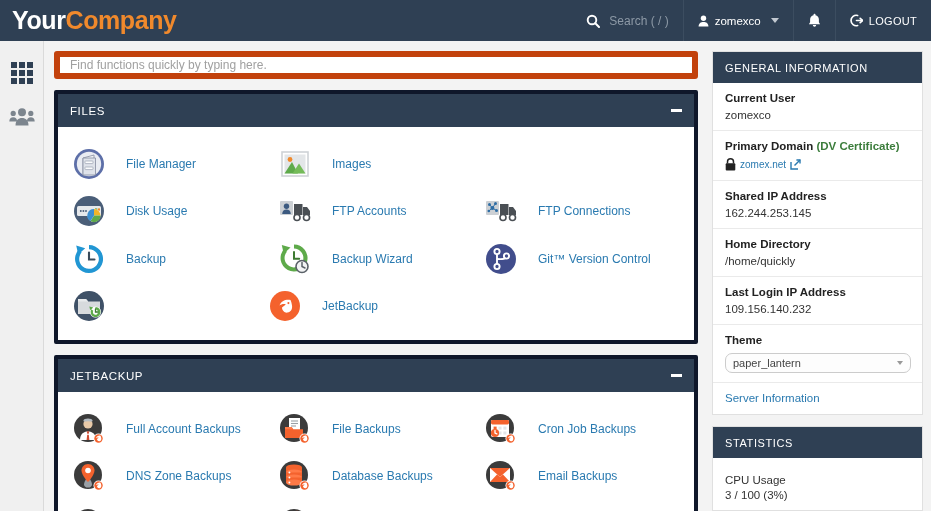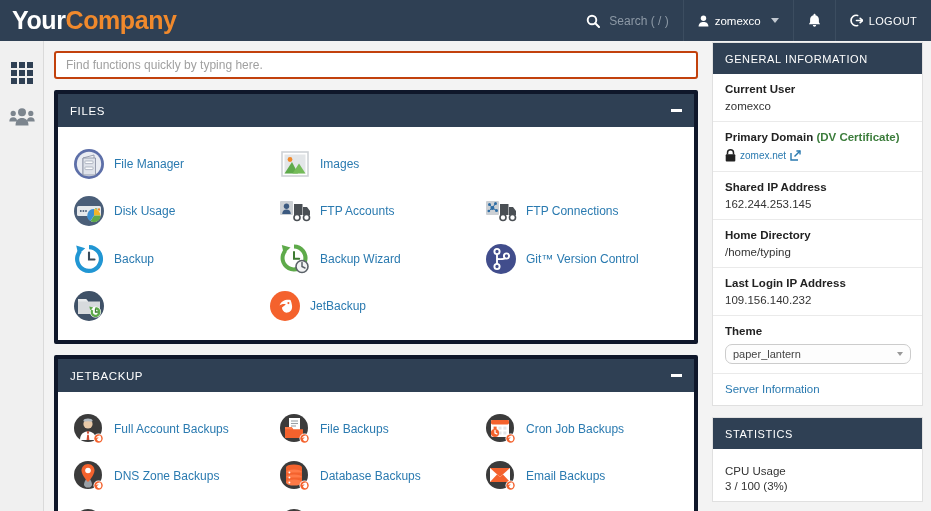--- a/index.html
+++ b/index.html
@@ -68,21 +68,21 @@
   
   .main {
     position: absolute; top: 41px; left: 44px;
     width: 664px; height: 470px;
     padding: 10px 10px 0 10px;
     overflow: hidden;
   }
   .findbar {
     width: 644px; height: 28px;
     background: #fff;
-    border: 2px solid #c2410c;
+    border: 6px solid #c2410c;
     border-radius: 3px;
     display: flex; align-items: center;
     padding: 0 10px;
     color: #a0a0a0; font-size: 12px;
   }
   .panel {
     width: 644px;
     background: #fff;
     border: 4px solid #0f172a;
     border-radius: 2px;
@@ -106,28 +106,28 @@
   .row { display: flex; }
   .cell {
     width: 206px;
     height: 47.5px;
     display: flex; align-items: center;
     padding-left: 15px;
   }
   .cell-lbl {
     color: #2a7ab0;
     font-size: 12px;
-    margin-left: 9px;
+    margin-left: 21px;
     white-space: nowrap;
   }
   .ic { flex: 0 0 auto; display:block; }
 
   
   .right {
-    position: absolute; top: 32px; left: 708px;
+    position: absolute; top: 41px; left: 708px;
     width: 223px; height: 470px;
     padding: 10px 8px 0 4px;
   }
   .rpanel {
     width: 211px;
     background: #fff;
     border: 1px solid #e0e0e0;
   }
   .rhead {
     height: 31px; background: #2f4054;
@@ -563,21 +563,21 @@
       </div>
     </div>
 
     <div class="rrow">
       <div class="rlabel">Shared IP Address</div>
       <div class="rval">162.244.253.145</div>
     </div>
 
     <div class="rrow">
       <div class="rlabel">Home Directory</div>
-      <div class="rval">/home/typing</div>
+      <div class="rval">/home/quickly</div>
     </div>
 
     <div class="rrow">
       <div class="rlabel">Last Login IP Address</div>
       <div class="rval">109.156.140.232</div>
     </div>
 
     <div class="rrow">
       <div class="rlabel">Theme</div>
       <div class="theme-sel">

